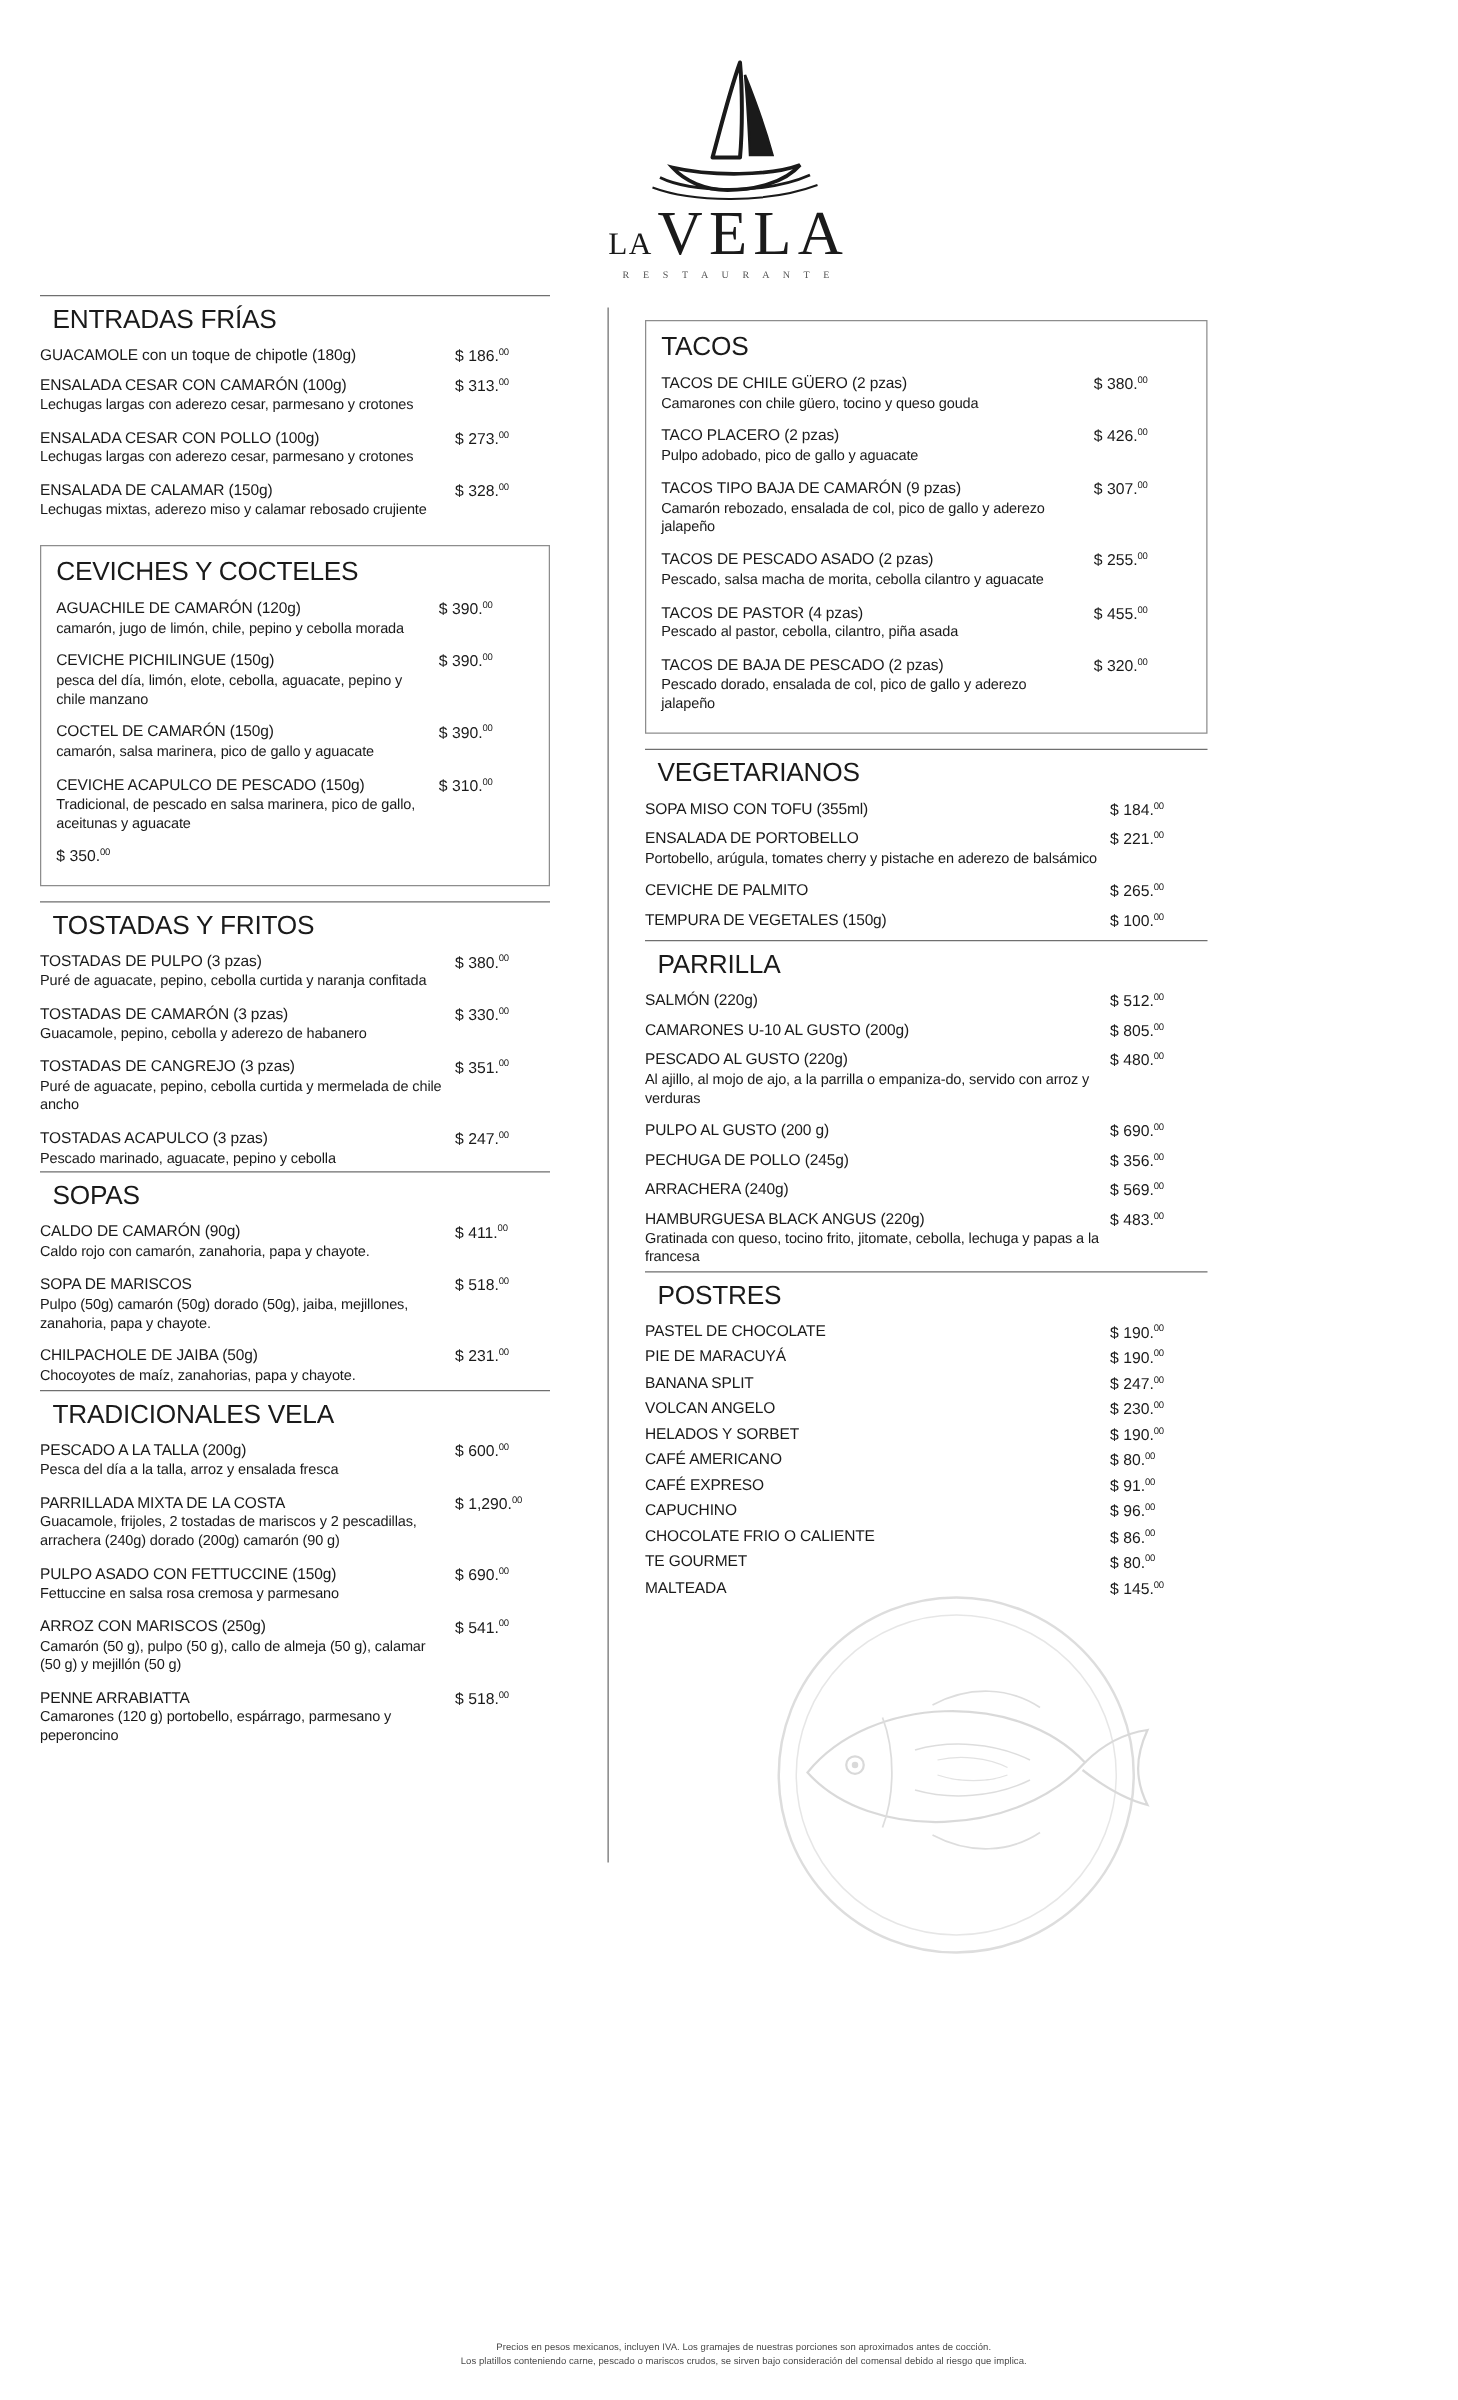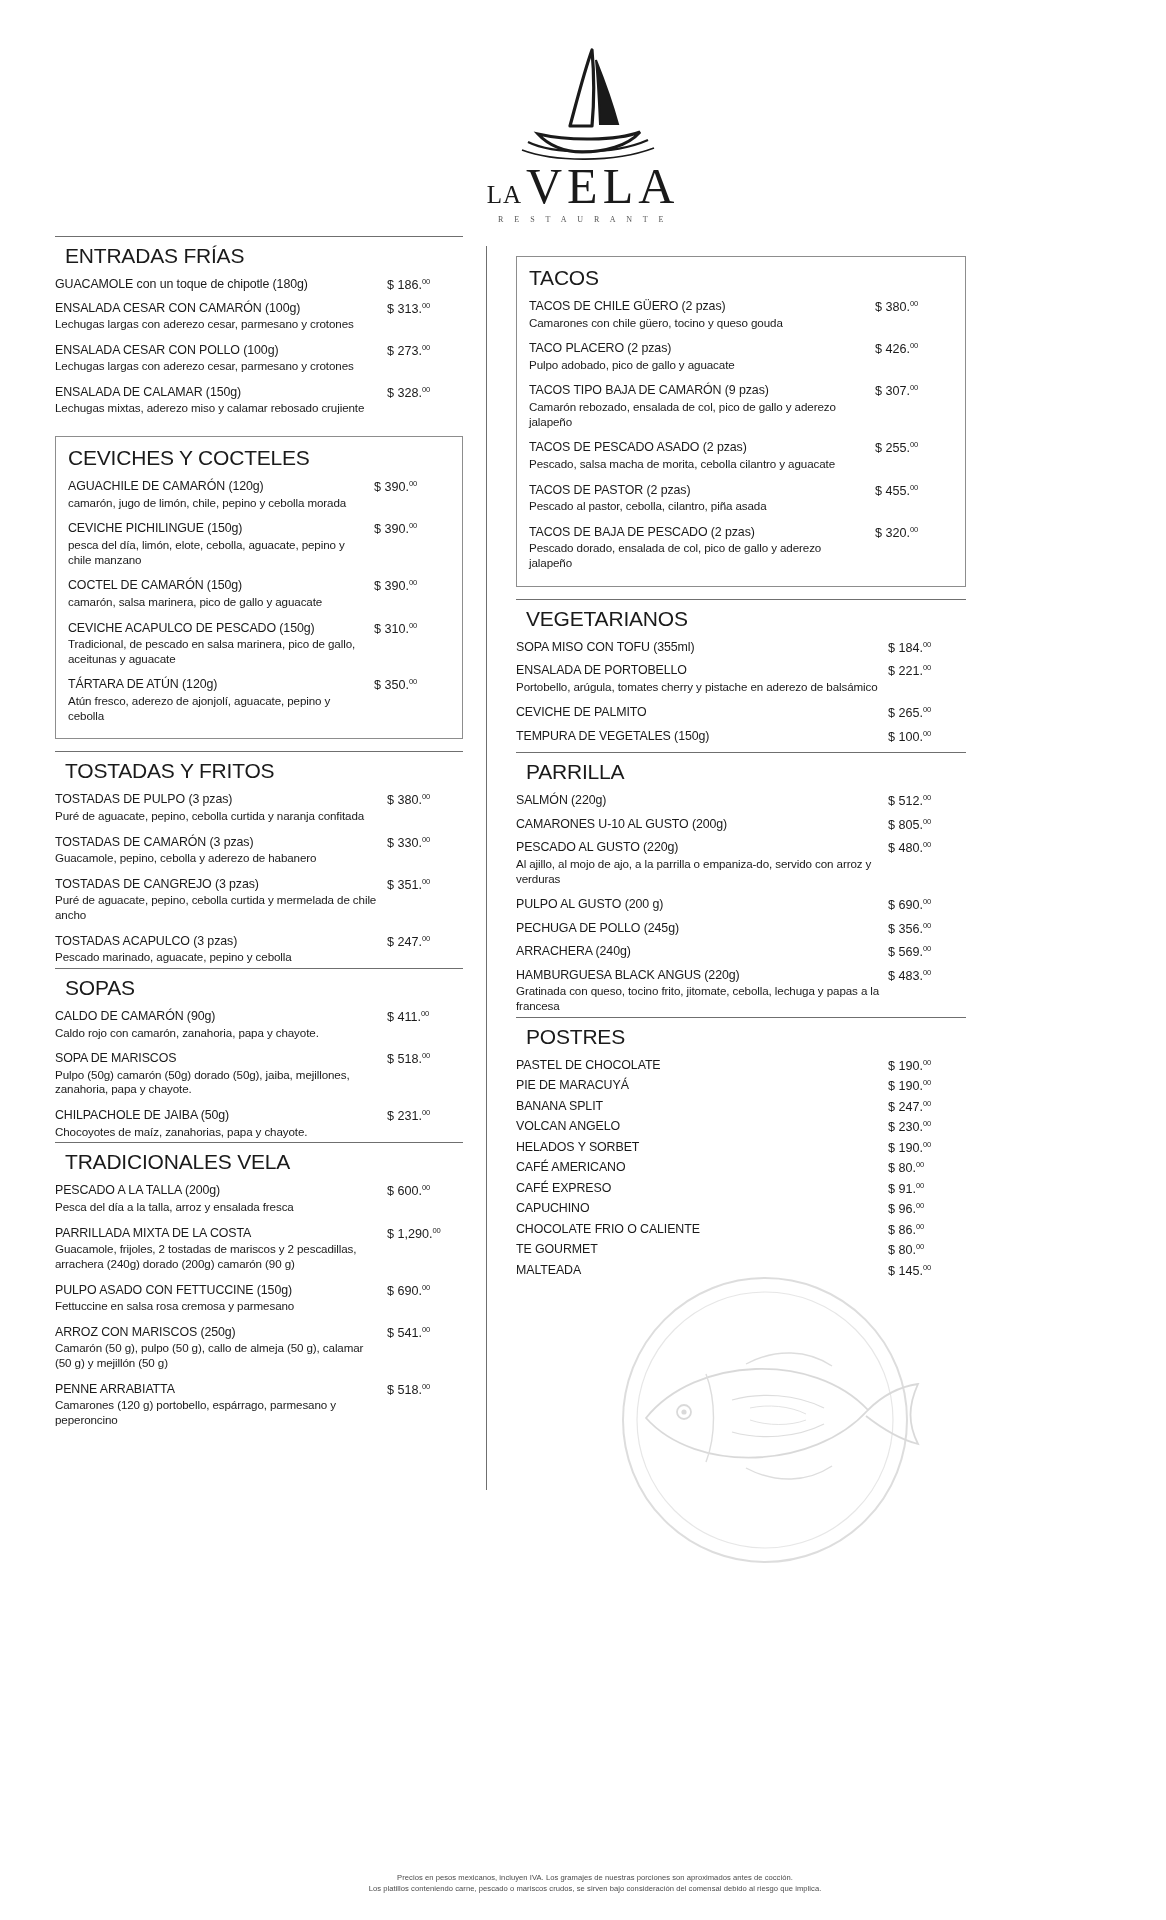--- a/index.html
+++ b/index.html
@@ -28,21 +28,21 @@
   .logo-vela { font-size: 50px; letter-spacing: 5px; }
   .logo-sub {
     font-family: "Liberation Serif", serif;
     font-size: 8px; letter-spacing: 4.5px; color: #555;
     margin-top: 4px;
   }
 
   
   .cols { position: absolute; left: 0; top: 236px; width: 1166px; }
   .col { position: absolute; top: 0; }
-  .col-left  { left: 55px;  width: 408px; }
+  .col-left  { left: 32px;  width: 408px; }
   .col-right { left: 516px; width: 450px; }
 
   .vrule {
     position: absolute; left: 486px; top: 246px;
     width: 1px; height: 1244px; background: #6f6f6f;
   }
 
   
   .section { margin-bottom: 2px; }
   .section.ruled { border-top: 1.3px solid #6f6f6f; padding-top: 7px; }
@@ -171,24 +171,20 @@
             <div class="price pw-l"><span>$ 390.</span><sup>00</sup></div>
           </div>
           <div class="item">
             <div class="item-txt">
               <div class="item-name">CEVICHE ACAPULCO DE PESCADO (150g)</div>
               <div class="item-desc">Tradicional, de pescado en salsa marinera, pico de gallo, aceitunas y aguacate</div>
             </div>
             <div class="price pw-l"><span>$ 310.</span><sup>00</sup></div>
           </div>
           <div class="item">
-            <div class="item-txt">
-              <div class="item-name">TÁRTARA DE ATÚN (120g)</div>
-              <div class="item-desc">Atún fresco, aderezo de ajonjolí, aguacate, pepino y cebolla</div>
-            </div>
             <div class="price pw-l"><span>$ 350.</span><sup>00</sup></div>
           </div>
         </div>
         <div class="section ruled">
           <div class="sec-title indent">TOSTADAS Y FRITOS</div>
           <div class="item">
             <div class="item-txt">
               <div class="item-name">TOSTADAS DE PULPO (3 pzas)</div>
               <div class="item-desc">Puré de aguacate, pepino, cebolla curtida y naranja confitada</div>
             </div>
@@ -305,21 +301,21 @@
           </div>
           <div class="item">
             <div class="item-txt">
               <div class="item-name">TACOS DE PESCADO ASADO (2 pzas)</div>
               <div class="item-desc">Pescado, salsa macha de morita, cebolla cilantro y aguacate</div>
             </div>
             <div class="price pw-r"><span>$ 255.</span><sup>00</sup></div>
           </div>
           <div class="item">
             <div class="item-txt">
-              <div class="item-name">TACOS DE PASTOR (2 pzas)</div>
+              <div class="item-name">TACOS DE PASTOR (4 pzas)</div>
               <div class="item-desc">Pescado al pastor, cebolla, cilantro, piña asada</div>
             </div>
             <div class="price pw-r"><span>$ 455.</span><sup>00</sup></div>
           </div>
           <div class="item">
             <div class="item-txt">
               <div class="item-name">TACOS DE BAJA DE PESCADO (2 pzas)</div>
               <div class="item-desc">Pescado dorado, ensalada de col, pico de gallo y aderezo jalapeño</div>
             </div>
             <div class="price pw-r"><span>$ 320.</span><sup>00</sup></div>

